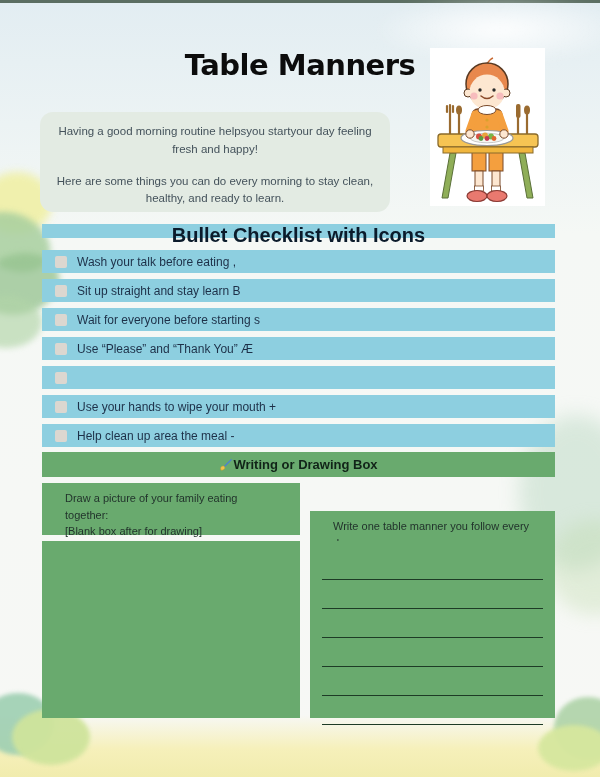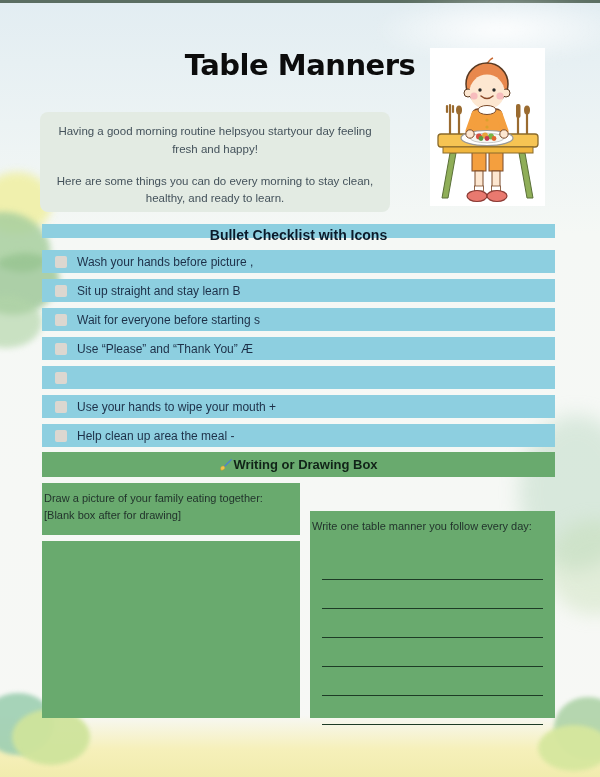--- a/index.html
+++ b/index.html
@@ -23,37 +23,37 @@
   .wc-blbush2{left:12px;bottom:12px;width:78px;height:56px;background:#cfe49c;filter:blur(2px);opacity:.95;}
   .wc-brbush1{right:-22px;bottom:18px;width:68px;height:62px;background:#aed3a8;filter:blur(2px);opacity:.9;}
   .wc-brbush2{right:-10px;bottom:6px;width:72px;height:46px;background:#d6e79e;filter:blur(2px);opacity:.95;}
 
   .title{position:absolute;left:0;top:48px;width:600px;margin:0;text-align:center;
          font-family:"DejaVu Sans",sans-serif;font-size:29px;font-weight:800;
          letter-spacing:-.5px;color:#0c0c0c;}
   .illo{position:absolute;left:430px;top:48px;width:115px;height:158px;background:#ffffff;}
 
   .intro{position:absolute;left:40px;top:112px;width:350px;height:100px;background:#e3ebe3;
-         border-radius:8px;box-sizing:border-box;padding:11px 16px;
+         border-radius:13px;box-sizing:border-box;padding:11px 16px;
          font-size:11.5px;line-height:1.55;color:#44525b;text-align:center;}
   .intro p{margin:0 0 14px 0;}
   .intro p:last-child{margin-bottom:6px;}
 
   .cl-header{position:absolute;left:42px;top:224px;width:513px;height:14px;background:#8dcfe0;
-             text-align:center;line-height:23px;font-weight:bold;font-size:14px;color:#0b1b2b;}
+             text-align:center;line-height:23px;font-weight:bold;font-size:20px;color:#0b1b2b;}
   .cl-items{position:absolute;left:42px;top:250px;width:513px;}
   .cl-item{display:flex;align-items:center;height:23px;margin-bottom:6px;background:#8dcfe0;}
   .cl-box{width:12px;height:12px;background:#dcd7d0;border-radius:2px;margin:0 10px 0 13px;flex:none;}
   .cl-text{font-size:12px;color:#1d3048;}
 
   .wb-header{position:absolute;left:42px;top:452px;width:513px;height:25px;background:#69aa6e;
              display:flex;align-items:center;justify-content:center;gap:1px;
              font-weight:bold;font-size:13px;color:#112418;}
   .wb-label{position:absolute;top:483px;height:52px;background:#69aa6e;box-sizing:border-box;
-            padding:7px 2px;font-size:11px;line-height:1.5;color:#22342c;}
+            padding:7px 23px;font-size:11px;line-height:1.5;color:#22342c;}
   .wb-label.l{left:42px;width:258px;}
   .wb-label.r{left:310px;width:245px;margin-top:28px;}
   .wb-box{position:absolute;top:541px;height:177px;background:#69aa6e;box-sizing:border-box;}
   .wb-box.l{left:42px;width:258px;}
   .wb-box.r{left:310px;width:245px;padding-top:10px;}
   .w-line{height:28px;margin:0 12px;border-bottom:1.5px solid #1e3b26;}
 </style>
 </head>
 <body>
 
@@ -133,21 +133,21 @@
 
   <div class="intro">
     <p>Having a good morning routine helpsyou startyour day feeling fresh and happy!</p>
     <p>Here are some things you can do every morning to stay clean, healthy, and ready to learn.</p>
   </div>
 
   <div class="cl-header">Bullet Checklist with Icons</div>
   <div class="cl-items" id="cl-items">
     <div class="cl-item">
       <span class="cl-box"></span>
-      <span class="cl-text">Wash your hands before picture ,</span>
+      <span class="cl-text">Wash your talk before eating ,</span>
     </div>
 
     <div class="cl-item">
       <span class="cl-box"></span>
       <span class="cl-text">Sit up straight and stay learn B</span>
     </div>
 
     <div class="cl-item">
       <span class="cl-box"></span>
       <span class="cl-text">Wait for everyone before starting s</span>

